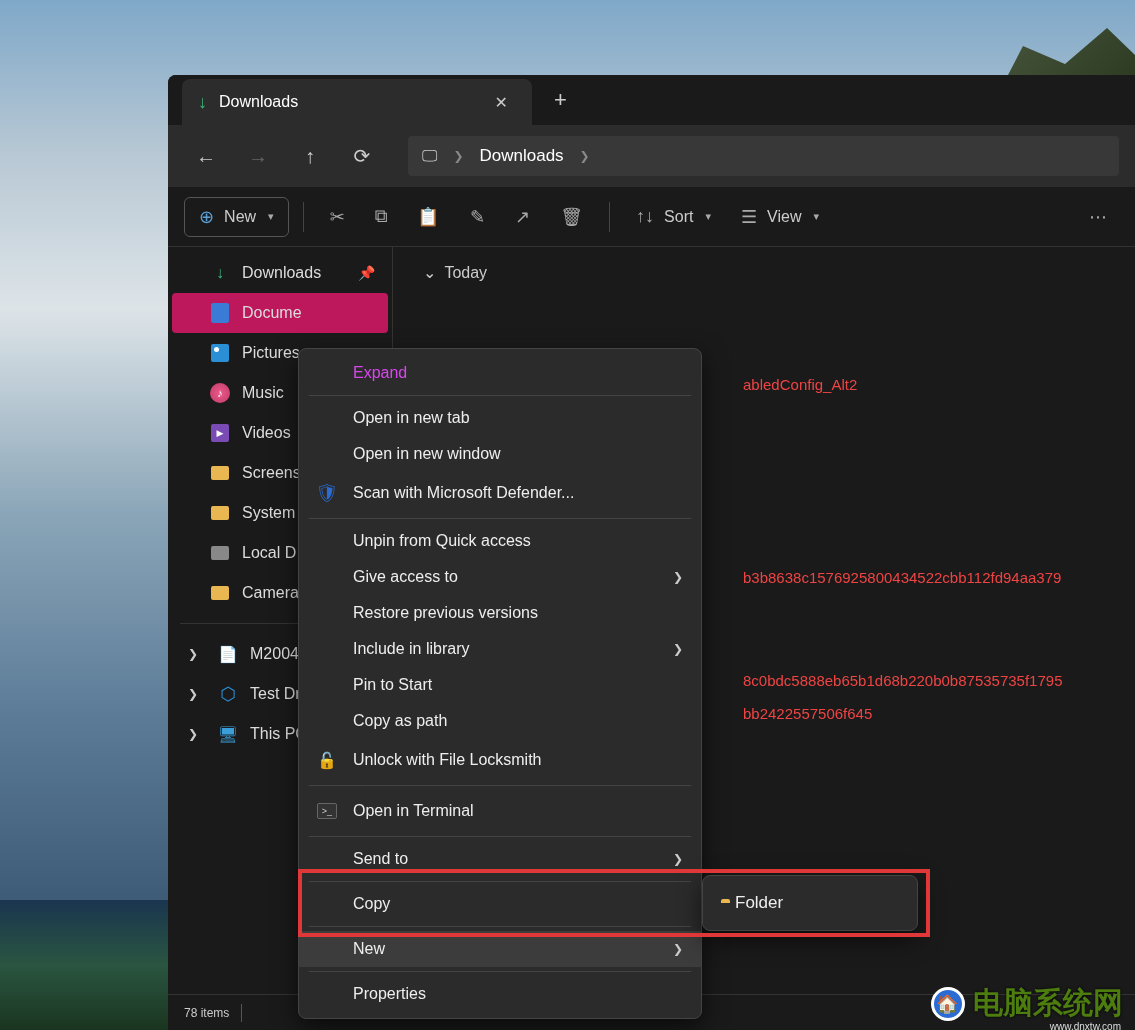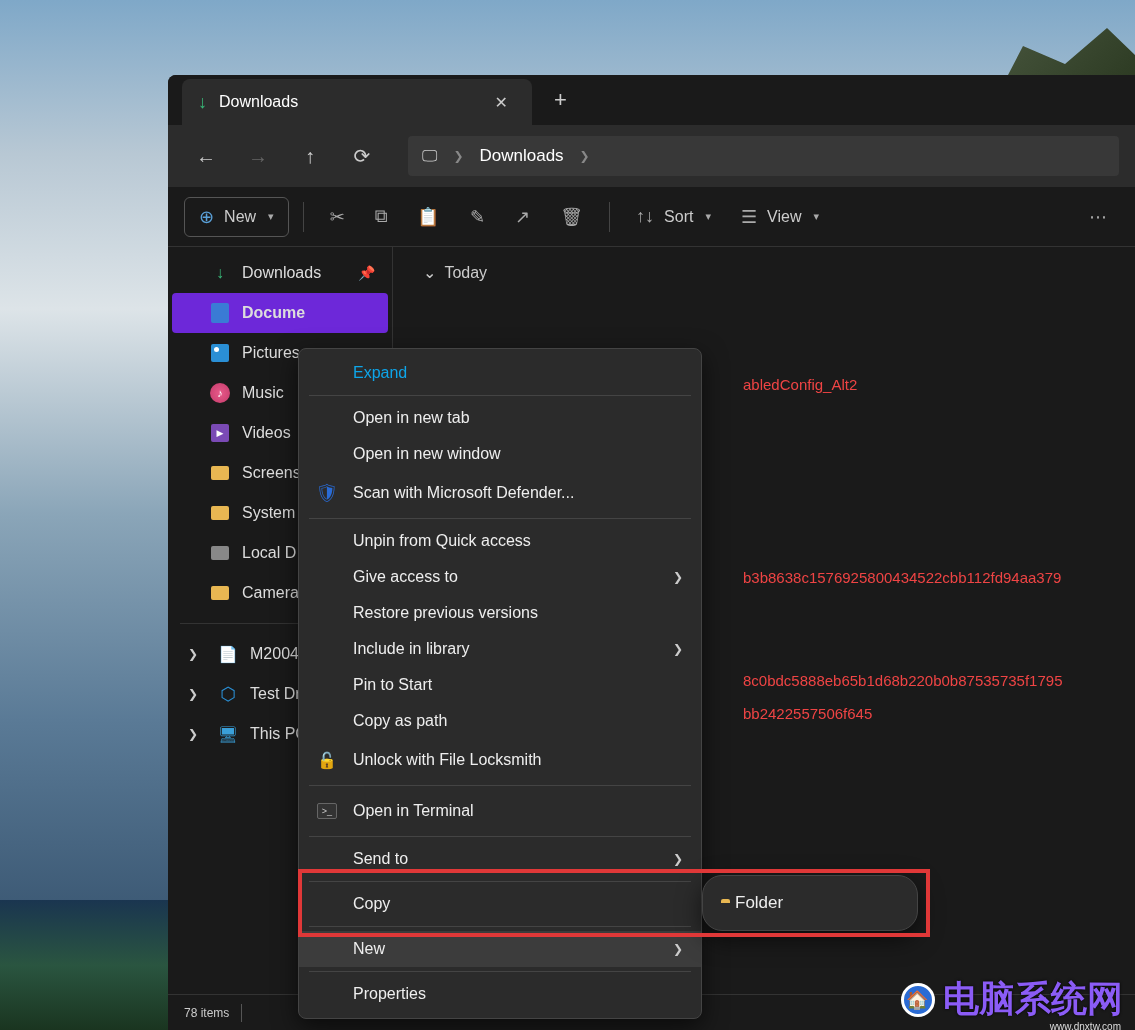--- a/index.html
+++ b/index.html
@@ -42,21 +42,21 @@
   .toolbar { height:60px; background:#1a1a1a; display:flex; align-items:center; padding:0 16px; gap:6px; border-bottom:1px solid #333;}
   .tbtn { display:flex; align-items:center; gap:10px; padding:8px 12px; color:#ccc; cursor:pointer; border-radius:4px; font-size:16px;}
   .tbtn.primary { border:1px solid #555; border-radius:6px; padding:8px 14px;}
   .tbtn-icon { font-size:18px; color:#5aa0d8;}
   .tbtn-icon.gray { color:#aaa; }
   .tsep { width:1px; height:30px; background:#444; margin:0 8px;}
   .tbtn .chev { font-size:11px; color:#aaa; margin-left:2px;}
   .content { flex:1; display:flex; overflow:hidden; }
   .sidebar { width:225px; background:#1a1a1a; padding:6px 4px; overflow:hidden; border-right:1px solid #333;}
   .side-item { display:flex; align-items:center; gap:12px; padding:10px 12px 10px 38px; color:#ddd; font-size:16px; cursor:pointer; border-radius:4px; position:relative; white-space:nowrap; overflow:hidden;}
-  .side-item.selected { background:#6d28d9;font-weight:bold; }
+  .side-item.selected { background:#be185d; }
   .side-item.with-chev { padding-left:16px; }
   .side-chev { width:18px; font-size:12px; color:#ccc; }
   .side-pin { margin-left:auto; color:#888; font-size:14px;}
   .side-icon { width:20px; height:20px; display:flex; align-items:center; justify-content:center; font-size:16px;}
   .side-sep { height:1px; background:#333; margin:10px 8px;}
   .main { flex:1; background:#1a1a1a; position:relative; overflow:hidden;}
   .colheader { padding:10px 40px; color:#ccc; font-size:15px; border-bottom:1px solid #333;}
   .filelist { padding:10px 30px; }
   .group { color:#ccc; font-size:16px; padding:6px 0; display:flex; align-items:center; gap:8px;}
   .file-row { color:#ef4444; font-size:15px; padding:8px 8px 8px 50px; white-space:nowrap; overflow:hidden;}
@@ -64,46 +64,46 @@
   .status-sep { width:1px; height:18px; background:#555; margin:0 12px;}
 
   
   .ctxmenu {
     position:absolute; left:298px; top:348px; width:404px;
     background:#2b2b2b; border:1px solid #444; border-radius:8px;
     box-shadow:0 8px 24px rgba(0,0,0,0.6);
     padding:6px 0; z-index:50;
   }
   .ctx-item { display:flex; align-items:center; gap:14px; padding:9px 18px 9px 16px; color:#eee; font-size:16px; cursor:pointer;}
-  .ctx-item.disabled { color:#0ea5e9; }
+  .ctx-item.disabled { color:#d946ef; }
   .ctx-item.highlight { background:#3c3c3c; }
   .ctx-icon { width:24px; height:24px; display:flex; align-items:center; justify-content:center; font-size:16px;}
   .ctx-spacer { width:24px; }
   .ctx-arrow { margin-left:auto; color:#ccc; font-size:12px;}
   .ctx-sep { height:1px; background:#444; margin:4px 10px;}
 
   .submenu {
     position:absolute; left:702px; top:875px; width:216px; height:56px;
-    background:#2b2b2b; border:1px solid #444; border-radius:20px;
+    background:#2b2b2b; border:1px solid #444; border-radius:8px;
     box-shadow:0 8px 24px rgba(0,0,0,0.6);
     padding:6px 0; z-index:60;
     display:flex; align-items:center;
   }
   .sub-item { display:flex; align-items:center; gap:14px; padding:9px 18px; color:#eee; font-size:17px; cursor:pointer; width:100%;}
   .folder-icon { width:20px; height:16px; background:linear-gradient(180deg,#ffd86b,#e8b752); border-radius:2px; position:relative;}
   .folder-icon:before { content:""; position:absolute; top:-4px; left:0; width:9px; height:4px; background:#e8b752; border-radius:2px 2px 0 0;}
 
   .redbox {
     position:absolute; left:298px; top:869px; width:632px; height:68px;
     border:4px solid #e03838; z-index:70; pointer-events:none;
   }
 
   .watermark { position:absolute; right:12px; bottom:6px; z-index:100; display:flex; align-items:center; gap:8px;}
   .wm-logo { width:34px; height:34px; background:#2a6bd4; border-radius:50%; display:flex; align-items:center; justify-content:center; color:#fff; font-size:18px; border:3px solid #fff;}
-  .wm-text { color:#8b5cf6; font-size:36px; font-weight:bold; text-shadow:0 0 3px #000;}
+  .wm-text { color:#4d7c0f; font-size:30px; font-weight:bold; text-shadow:0 0 3px #000;}
   .wm-sub { position:absolute; right:14px; bottom:-2px; font-size:10px; color:#ddd; z-index:101;}
 
   
   .ico-download { color:#38b878; }
   .ico-doc { width:18px; height:20px; background:#3a7bd5; border-radius:2px; position:relative;}
   .ico-pic { width:18px; height:18px; background:#2a8fd5; border-radius:2px; position:relative;}
   .ico-pic:after{content:"";position:absolute;left:3px;top:3px;width:5px;height:5px;background:#fff;border-radius:50%;}
   .ico-music { width:20px;height:20px;background:radial-gradient(circle,#e85a8a,#c43a6a);border-radius:50%;display:flex;align-items:center;justify-content:center;color:#fff;font-size:11px;}
   .ico-video { width:18px;height:18px;background:#7a4ab5;border-radius:2px;display:flex;align-items:center;justify-content:center;color:#fff;font-size:9px;}
   .ico-folder-y { width:18px;height:14px;background:#e8b752;border-radius:2px;}

